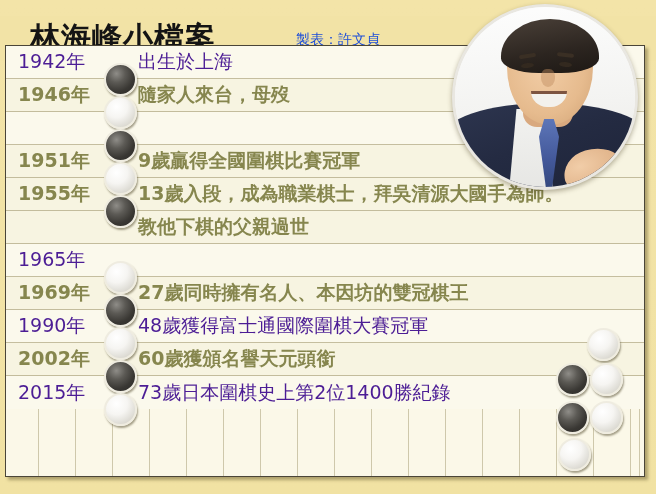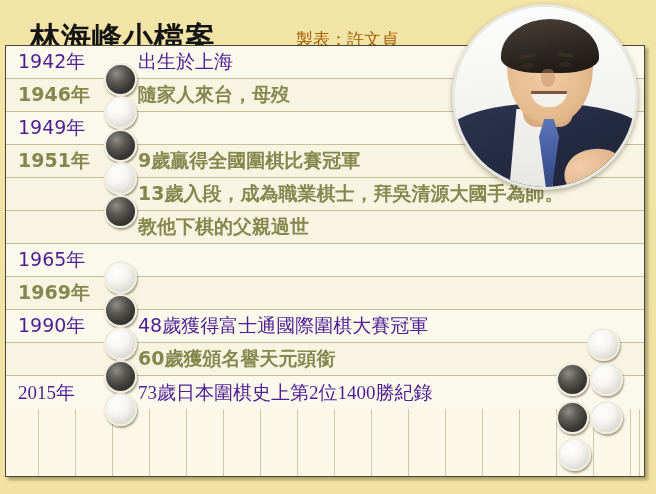--- a/index.html
+++ b/index.html
@@ -20,21 +20,21 @@
   }
   .title{
     position:absolute;left:30px;top:2px;
     font-size:30px;font-weight:bold;color:#141414;
     letter-spacing:1px;line-height:40px;
     font-family:"DejaVu Sans","Liberation Sans",sans-serif;
     white-space:nowrap;
   }
   .byline{
     position:absolute;left:296px;top:10px;
-    font-size:17px;color:#a16207;line-height:26px;
+    font-size:14px;color:#1d4ed8;line-height:26px;
     white-space:nowrap;
     text-align:center;
   }
   
   .panel{
     position:absolute;left:5px;top:45px;width:638px;height:430px;
     background:#fbf8e8;
     border:1px solid #4a4538;
     box-shadow:3px 3px 3px rgba(90,80,40,.45);
     overflow:hidden;
@@ -47,21 +47,21 @@
         rgba(0,0,0,0) 1px, rgba(0,0,0,0) 37px);
     background-position:-5px 0;
     pointer-events:none;
   }
   .rows{position:absolute;left:0;top:0;width:638px;}
   .row{
     position:relative;height:33px;
     border-bottom:1px solid rgba(168,158,118,.65);
     box-sizing:border-box;
   }
-  .row:last-child{border-bottom:none;font-family:Liberation Serif, serif;}
+  .row:last-child{border-bottom:none;}
   .row.dark{background:#fbf9ec;}
   .row.light{background:#f7f4e1;}
   .year{
     position:absolute;left:12px;top:0;width:88px;height:100%;
     display:flex;align-items:center;justify-content:flex-start;
     font-size:19px;letter-spacing:0px;white-space:nowrap;
   }
   .desc{
     position:absolute;left:132px;top:0;right:4px;height:100%;
     display:flex;align-items:center;
@@ -165,51 +165,53 @@
           <div class="year c-black">1942年</div>
           <div class="desc c-black">出生於上海</div>
         </div>
         <div class="stone black" style="left: 98px; top: 17px;"></div>
         <div class="row light">
           <div class="year c-olive">1946年</div>
           <div class="desc c-olive">隨家人來台，母歿</div>
         </div>
         <div class="stone white" style="left: 98px; top: 50px;"></div>
         <div class="row dark">
-          <div class="year c-black">1949年</div>
         </div>
         <div class="stone black" style="left: 98px; top: 83px;"></div>
         <div class="row light">
           <div class="year c-olive">1951年</div>
           <div class="desc c-olive">9歲贏得全國圍棋比賽冠軍</div>
         </div>
         <div class="stone white" style="left: 98px; top: 116px;"></div>
         <div class="stone black" style="left: 98px; top: 149px;"></div>
         <div class="row light">
+          <div class="year c-olive">1955年</div>
           <div class="desc c-olive">13歲入段，成為職業棋士，拜吳清源大國手為師。</div>
         </div>
         <div class="row light">
           <div class="year c-olive"></div>
           <div class="desc c-olive">教他下棋的父親過世</div>
         </div>
         <div class="stone white" style="left: 98px; top: 215px;"></div>
         <div class="row dark">
           <div class="year c-black">1965年</div>
         </div>
         <div class="stone black" style="left: 98px; top: 248px;"></div>
         <div class="row light">
           <div class="year c-olive">1969年</div>
+          <div class="desc c-olive">27歲同時擁有名人、本因坊的雙冠棋王</div>
         </div>
         <div class="stone white" style="left: 98px; top: 281px;"></div>
         <div class="row dark">
           <div class="year c-black">1990年</div>
           <div class="desc c-black">48歲獲得富士通國際圍棋大賽冠軍</div>
         </div>
         <div class="stone black" style="left: 98px; top: 314px;"></div>
         <div class="row light">
+          <div class="year c-olive">2002年</div>
           <div class="desc c-olive">60歲獲頒名譽天元頭銜</div>
         </div>
         <div class="stone white" style="left: 98px; top: 347px;"></div>
         <div class="row dark">
           <div class="year c-black">2015年</div>
           <div class="desc c-black">73歲日本圍棋史上第2位1400勝紀錄</div>
         </div>
       </div>
     <div id="deco-layer">
         <div class="stone deco white" style="left: 581px; top: 282px;"></div>

